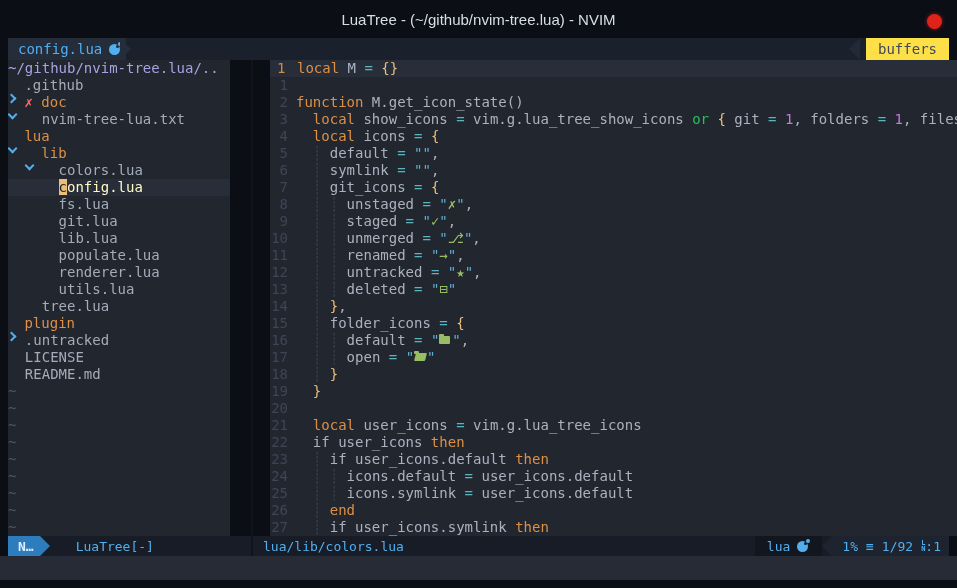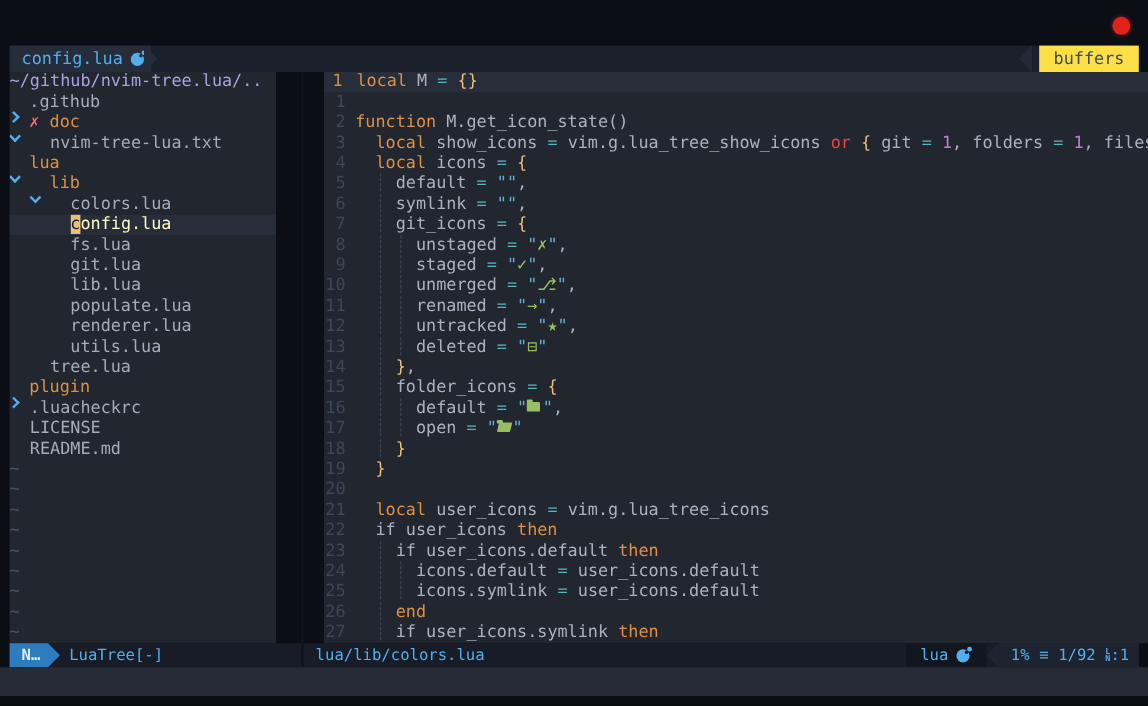--- a/index.html
+++ b/index.html
@@ -40,21 +40,21 @@
     background:#21262f; overflow:hidden; }
   .row{ height:17px; line-height:17px; white-space:pre;
     font-family:"DejaVu Sans Mono","DejaVu Sans",monospace; font-size:14px; color:#abb2bf; }
   .tree-win .row{ padding-left:0; }
   .cursorline{ background:#272d39; }
   
   .lnum{ display:inline-block; width:26px; padding-right:8px; text-align:right; color:#3e4656; }
   .lnum.cur{ text-align:left; padding-right:0; padding-left:7px; width:27px; color:#d28b40; }
   
   .tk-fg{ color:#abb2bf; } .tk-fg2{ color:#a4acb9; }
-  .tk-kw{ color:#dd9046; } .tk-kb{ color:#ef4444; }
+  .tk-kw{ color:#dd9046; } .tk-kb{ color:#22c55e; }
   .tk-op{ color:#56b6c2; } .tk-br{ color:#ecbe7b; }
   .tk-nm{ color:#c678dd; } .tk-st{ color:#98be65; }
   .tk-sq{ color:#5fb0d5; } .tk-gd{ color:#3a4252; }
   .tk-vio{ color:#a9a1e1; } .tk-fo{ color:#dd9046; }
   .tk-err{ color:#ff6c6b; } .tk-tilde{ color:#4a5468; }
   .tk-cfg{ color:#fef9c3;margin-top:48px; }
   .tk-cur{ background:#ecbe7b; color:#1b2029; }
   
   .tk-chr,.tk-chd{ display:inline-block; width:8px; position:relative; }
   .tk-chr::before,.tk-chd::before{ content:""; position:absolute; width:5px; height:5px;
@@ -69,21 +69,21 @@
     background:#98be65; border-radius:1px; }
   .tk-foc::after{ transform:skewX(-14deg); transform-origin:bottom left; }
   
   .tree-status{ position:absolute; left:8px; top:536px; width:243px; height:20px;
     background:#171c26; display:flex; align-items:center;
     font:13px "DejaVu Sans Mono", monospace; }
   .mode-badge{ height:20px; background:#2d7cbe; color:#dfeefc; display:flex; align-items:center;
     padding:0 6px 0 10px; font-weight:bold; }
   .mode-arrow{ width:0; height:0; border-top:10px solid transparent;
     border-bottom:10px solid transparent; border-left:10px solid #2d7cbe; }
-  .tree-status .seg-label{ color:#51afef; margin-left:8px; }
+  .tree-status .seg-label{ color:#51afef; margin-left:26px; }
   .main-status{ position:absolute; left:253px; top:536px; width:696px; height:20px;
     background:#171c26; display:flex; align-items:center; justify-content:space-between;
     font:13px "DejaVu Sans Mono", monospace; color:#51afef; }
   .main-status .path{ padding-left:10px; }
   .status-right{ display:flex; align-items:center; height:20px; }
   .ft-seg{ display:flex; align-items:center; gap:7px; background:#12161e; height:20px; padding:0 14px 0 12px; }
   .lua-icon2{ position:relative; display:inline-block; width:11px; height:11px; border-radius:50%; background:#51afef; }
   .lua-icon2::before{ content:""; position:absolute; top:1px; right:1px; width:3px; height:3px; border-radius:50%; background:#12161e; }
   .lua-icon2::after{ content:""; position:absolute; top:-2px; right:-2px; width:4px; height:4px; border-radius:50%; background:#51afef; }
   .chev-left{ width:0; height:0; border-top:10px solid transparent; border-bottom:10px solid transparent;
@@ -95,20 +95,21 @@
   
   .cmdline{ position:absolute; left:0; top:556px; width:957px; height:24px; background:#262b36; }
   .bottom-frame{ position:absolute; left:0; top:580px; width:957px; height:8px; background:#0b0e15; }
 </style>
 </head>
 <body>
 
 <div id="window">
 
   <div class="titlebar">
+    <span class="title">LuaTree - (~/github/nvim-tree.lua) - NVIM</span>
     <span class="win-dot"></span>
   </div>
 
   <div class="tabline">
     <div class="tab-active">
       <span>config.lua</span>
       <span class="lua-icon"></span>
     </div>
     <div class="tab-arrow"></div>
     <div class="tab-right-arrow"></div>
@@ -127,21 +128,21 @@
       <div class="row"><span class="tk-fg2">      colors.lua</span></div>
       <div class="row cursorline"><span class="tk-fg2">      </span><span class="tk-cur">c</span><span class="tk-cfg">onfig.lua</span></div>
       <div class="row"><span class="tk-fg2">      fs.lua</span></div>
       <div class="row"><span class="tk-fg2">      git.lua</span></div>
       <div class="row"><span class="tk-fg2">      lib.lua</span></div>
       <div class="row"><span class="tk-fg2">      populate.lua</span></div>
       <div class="row"><span class="tk-fg2">      renderer.lua</span></div>
       <div class="row"><span class="tk-fg2">      utils.lua</span></div>
       <div class="row"><span class="tk-fg2">    tree.lua</span></div>
       <div class="row"><span class="tk-chr"></span><span class="tk-fo"> plugin</span></div>
-      <div class="row"><span class="tk-fg2">  .luacheckrc</span></div>
+      <div class="row"><span class="tk-fg2">  .untracked</span></div>
       <div class="row"><span class="tk-fg2">  LICENSE</span></div>
       <div class="row"><span class="tk-fg2">  README.md</span></div>
       <div class="row"><span class="tk-tilde">~</span></div>
       <div class="row"><span class="tk-tilde">~</span></div>
       <div class="row"><span class="tk-tilde">~</span></div>
       <div class="row"><span class="tk-tilde">~</span></div>
       <div class="row"><span class="tk-tilde">~</span></div>
       <div class="row"><span class="tk-tilde">~</span></div>
       <div class="row"><span class="tk-tilde">~</span></div>
       <div class="row"><span class="tk-tilde">~</span></div>

